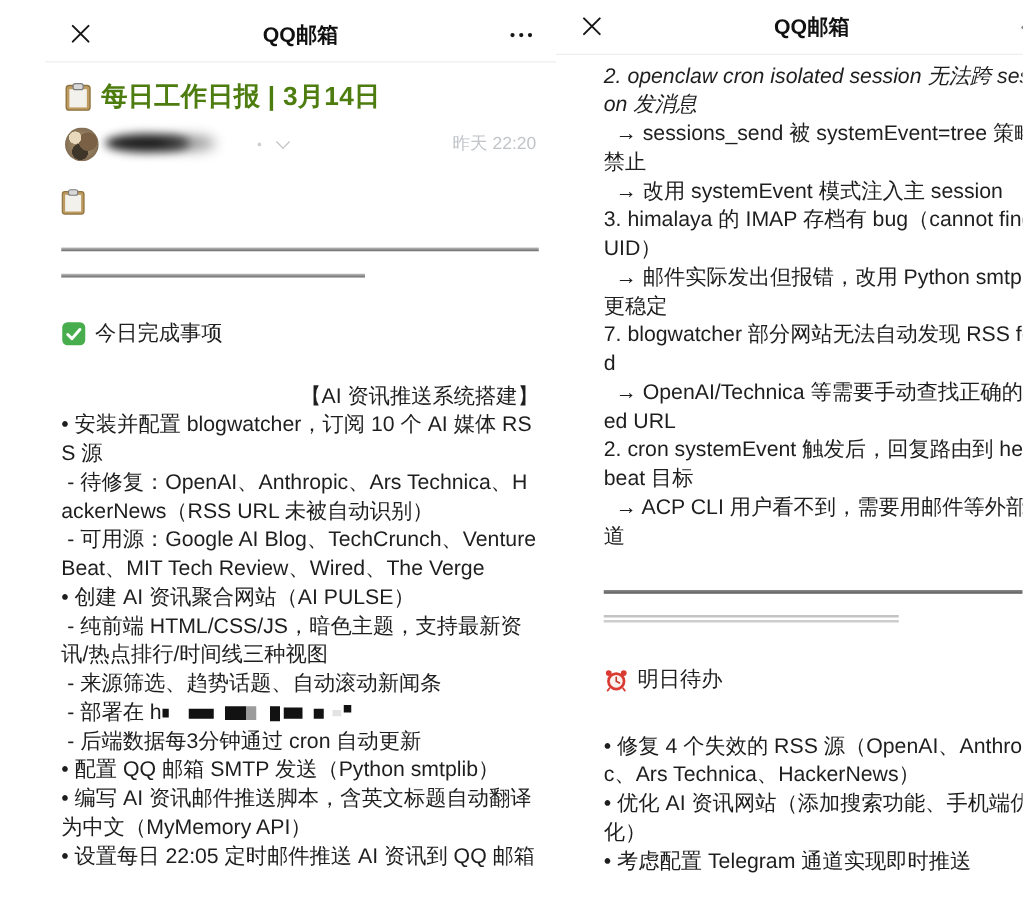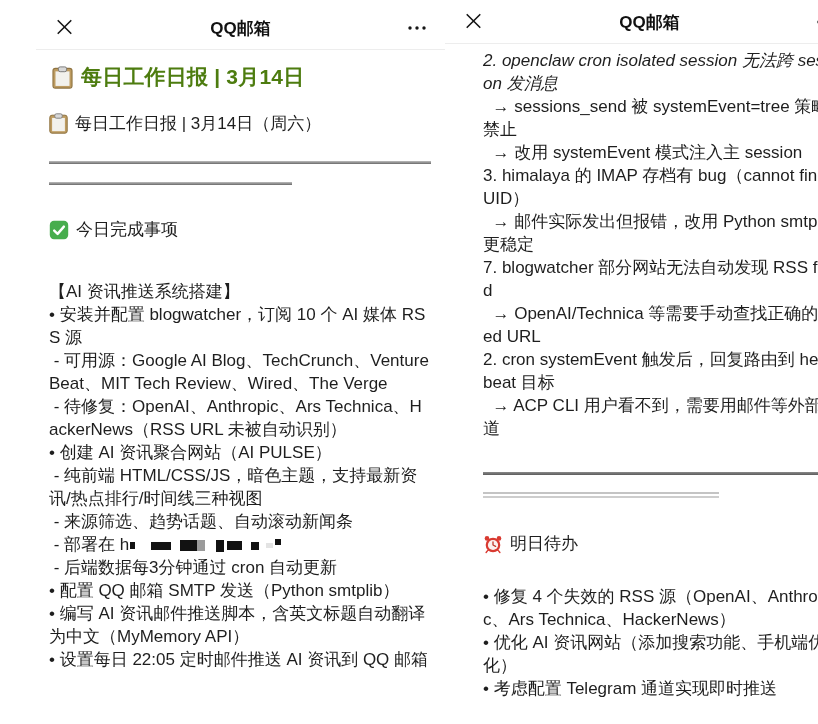--- a/index.html
+++ b/index.html
@@ -49,21 +49,21 @@
     transform:rotate(45deg) translateY(-2px);margin-left:12px;flex:0 0 auto;cursor:pointer;}
   .time{margin-left:auto;color:#c0c4c8;font-size:14px;}
 
   
   .mailbody{padding:0 14px 0 13px;font-size:17px;line-height:23px;word-break:break-all;color:#1e1e1e;}
   .mailbody-r{padding:0 13px 0 38px;}
   .line{margin:0;white-space:pre-wrap;}
   .iconline{display:flex;align-items:center;gap:7px;white-space:normal;}
   .tline{margin-top:21px;}
   .done-head{margin-top:33px;text-align:center;}
-  .ghead{margin-top:39px;}
+  .ghead{margin-top:27px;text-align:right;}
   .todo-head{margin-top:34px;}
   .todo-first{margin-top:30px;}
   .r-first{margin-top:5px;font-style:italic;}
   .gap{}
 
   
   hr{border:0;margin:0;}
   .hr-grad{height:3px;background:linear-gradient(180deg,#bdbdbd,#6a6a6a);}
   .hr-dark{height:3px;background:linear-gradient(180deg,#8a8a8a,#5c5c5c);}
   .w243{width:243px;}
@@ -116,50 +116,56 @@
       <span class="micon">
         <svg width="21" height="23" viewBox="0 0 19 21">
           <rect x="0.8" y="2.2" width="17.4" height="18" rx="2.2" fill="#bd9b60" stroke="#8f7340" stroke-width="1"></rect>
           <rect x="3.1" y="4.9" width="12.8" height="13.3" fill="#f2f1ec"></rect>
           <rect x="5.8" y="0.8" width="7.4" height="4.4" rx="1.6" fill="#d8d8d8" stroke="#7c7c7c" stroke-width="0.9"></rect>
         </svg>
       </span>
       <span>每日工作日报 | 3月14日</span>
     </div>
 
+    <div class="sender">
+      <span class="avatar"></span>
+      <span class="smudge"></span>
+      <span class="tiny-dot"></span>
+      <span class="chev"></span>
+      <span class="time">昨天 22:20</span>
+    </div>
 
     <div class="mailbody">
       <p class="line iconline tline">
         <span class="micon">
           <svg width="19" height="21" viewBox="0 0 19 21">
             <rect x="0.8" y="2.2" width="17.4" height="18" rx="2.2" fill="#bd9b60" stroke="#8f7340" stroke-width="1"></rect>
             <rect x="3.1" y="4.9" width="12.8" height="13.3" fill="#f2f1ec"></rect>
             <rect x="5.8" y="0.8" width="7.4" height="4.4" rx="1.6" fill="#d8d8d8" stroke="#7c7c7c" stroke-width="0.9"></rect>
           </svg>
         </span>
-        <span>每日工作日报 | 3月14日（周六）</span>
       </p>
 
       <hr class="hr-grad mt26">
       <hr class="hr-grad w243 mt18">
 
       <p class="line iconline done-head">
         <span class="micon">
           <svg width="20" height="20" viewBox="0 0 20 20">
             <rect x="0.8" y="0.8" width="18.4" height="18.4" rx="4.2" fill="#47ad4d"></rect>
             <path d="M5.2 10.6 L8.6 13.9 L14.9 6.6" stroke="#fff" stroke-width="2.4" fill="none" stroke-linecap="round" stroke-linejoin="round"></path>
           </svg>
         </span>
         <span>今日完成事项</span>
       </p>
 
       <p class="line ghead">【AI 资讯推送系统搭建】</p>
       <p class="line">• 安装并配置 blogwatcher，订阅 10 个 AI 媒体 RSS 源</p>
+      <p class="line"> - 待修复：OpenAI、Anthropic、Ars Technica、HackerNews（RSS URL 未被自动识别）</p>
       <p class="line"> - 可用源：Google AI Blog、TechCrunch、VentureBeat、MIT Tech Review、Wired、The Verge</p>
-      <p class="line"> - 待修复：OpenAI、Anthropic、Ars Technica、HackerNews（RSS URL 未被自动识别）</p>
       <p class="line">• 创建 AI 资讯聚合网站（AI PULSE）</p>
       <p class="line"> - 纯前端 HTML/CSS/JS，暗色主题，支持最新资讯/热点排行/时间线三种视图</p>
       <p class="line"> - 来源筛选、趋势话题、自动滚动新闻条</p>
       <p class="line"><span> - 部署在 h</span><span class="rb rb1"></span><span class="rb rb2"></span><span class="rb rb3"></span><span class="rb rb4"></span><span class="rb rb5"></span><span class="rb rb6"></span><span class="rb rb7"></span><span class="rb rb8"></span></p>
       <p class="line"> - 后端数据每3分钟通过 cron 自动更新</p>
       <p class="line">• 配置 QQ 邮箱 SMTP 发送（Python smtplib）</p>
       <p class="line">• 编写 AI 资讯邮件推送脚本，含英文标题自动翻译为中文（MyMemory API）</p>
       <p class="line">• 设置每日 22:05 定时邮件推送 AI 资讯到 QQ 邮箱</p>
     </div>
   </section>

